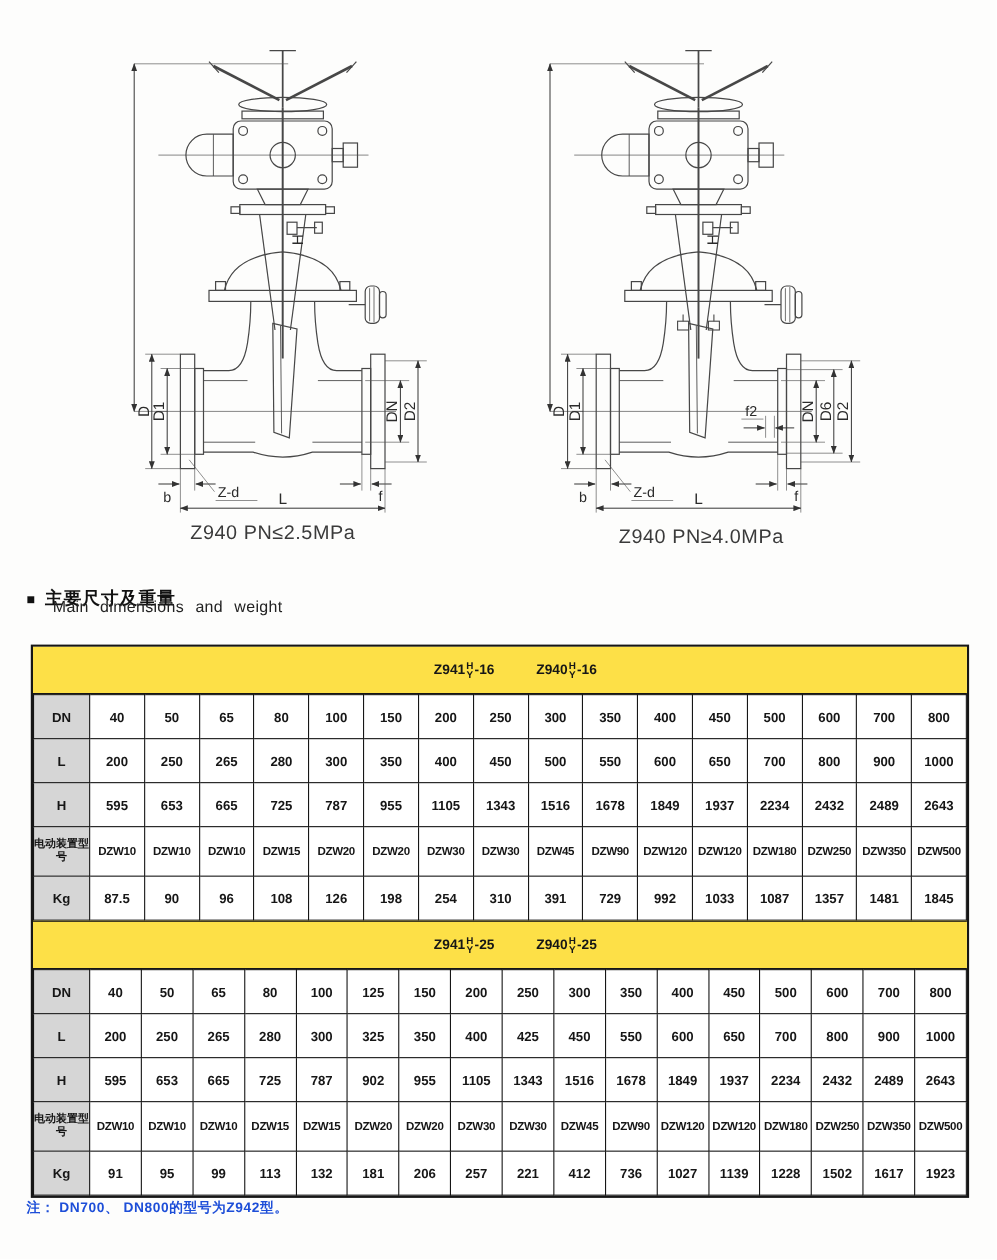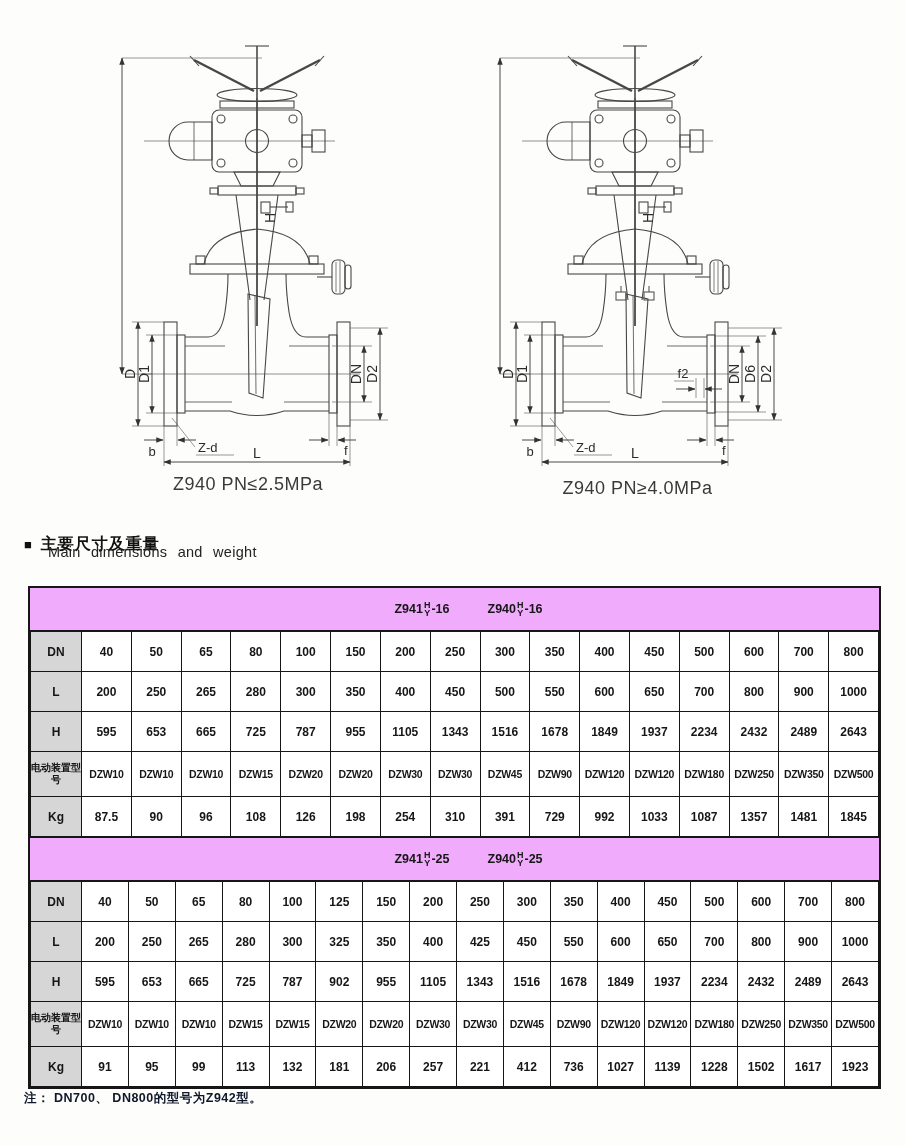--- a/index.html
+++ b/index.html
@@ -2,31 +2,31 @@
 <html><head>
 <meta charset="utf-8">
 <style>
   html,body{margin:0;padding:0;background:#fff;}
   #page{position:relative;width:906px;height:1145px;background:#fdfdfc;font-family:"Liberation Sans",sans-serif;overflow:hidden;}
   .caption{position:absolute;text-align:center;font-size:18px;letter-spacing:.5px;color:#3a3a3a;}
   #title{position:absolute;left:24px;top:534px;font-size:16px;font-weight:700;color:#111;letter-spacing:1px;display:flex;align-items:center;gap:8px;}
   #title .bullet{font-size:13px;}
   #subtitle{position:absolute;left:24px;top:544px;font-size:14.5px;color:#222;word-spacing:6px;letter-spacing:.3px;margin-left:24px;}
   #tablewrap{position:absolute;left:28px;top:586px;width:849px;border:2px solid #161616;background:#fff;}
-  .band{height:42px;background:#f0abfc;border-bottom:1px solid #161616;display:flex;align-items:center;justify-content:center;gap:38px;padding-left:28px;}
+  .band{height:42px;background:#fde047;border-bottom:1px solid #161616;display:flex;align-items:center;justify-content:center;gap:38px;padding-left:28px;}
   .band.mid{border-top:1px solid #161616;}
   .formula{display:inline-flex;align-items:center;font-size:12.5px;font-weight:700;color:#161616;}
   .hy{display:inline-flex;flex-direction:column;align-items:center;font-size:9px;line-height:8.5px;margin:0 1px;}
   table.sec{width:100%;border-collapse:collapse;table-layout:fixed;}
   table.sec td{border:1px solid #161616;text-align:center;vertical-align:middle;font-size:12px;font-weight:700;color:#161616;height:39px;padding:0;overflow:hidden;}
   table.sec td.rowlabel{width:50px;background:#d6d6d6;font-size:12px;}
   table.sec td.rowlabel.small{font-size:10px;line-height:1.25;}
   table.sec tr.r3 td{height:44px;}
   table.sec td.dzw{font-size:10.5px;letter-spacing:-.3px;}
-  #footnote{position:absolute;left:24px;top:1090px;font-size:12.5px;font-weight:700;color:#0f172a;letter-spacing:.5px;}
+  #footnote{position:absolute;left:24px;top:1090px;font-size:12.5px;font-weight:700;color:#1d4ed8;letter-spacing:.5px;}
   svg text.dlabel{font-family:"Liberation Sans",sans-serif;font-size:14px;fill:#2b2b2b;font-weight:400;}
   svg text.dlabel.sm{font-size:13px;}
   .dim{stroke:#333;stroke-width:.9;}
   .ext{stroke:#555;stroke-width:.6;}
 </style>
 </head>
 <body>
 
 <div id="page">
 

